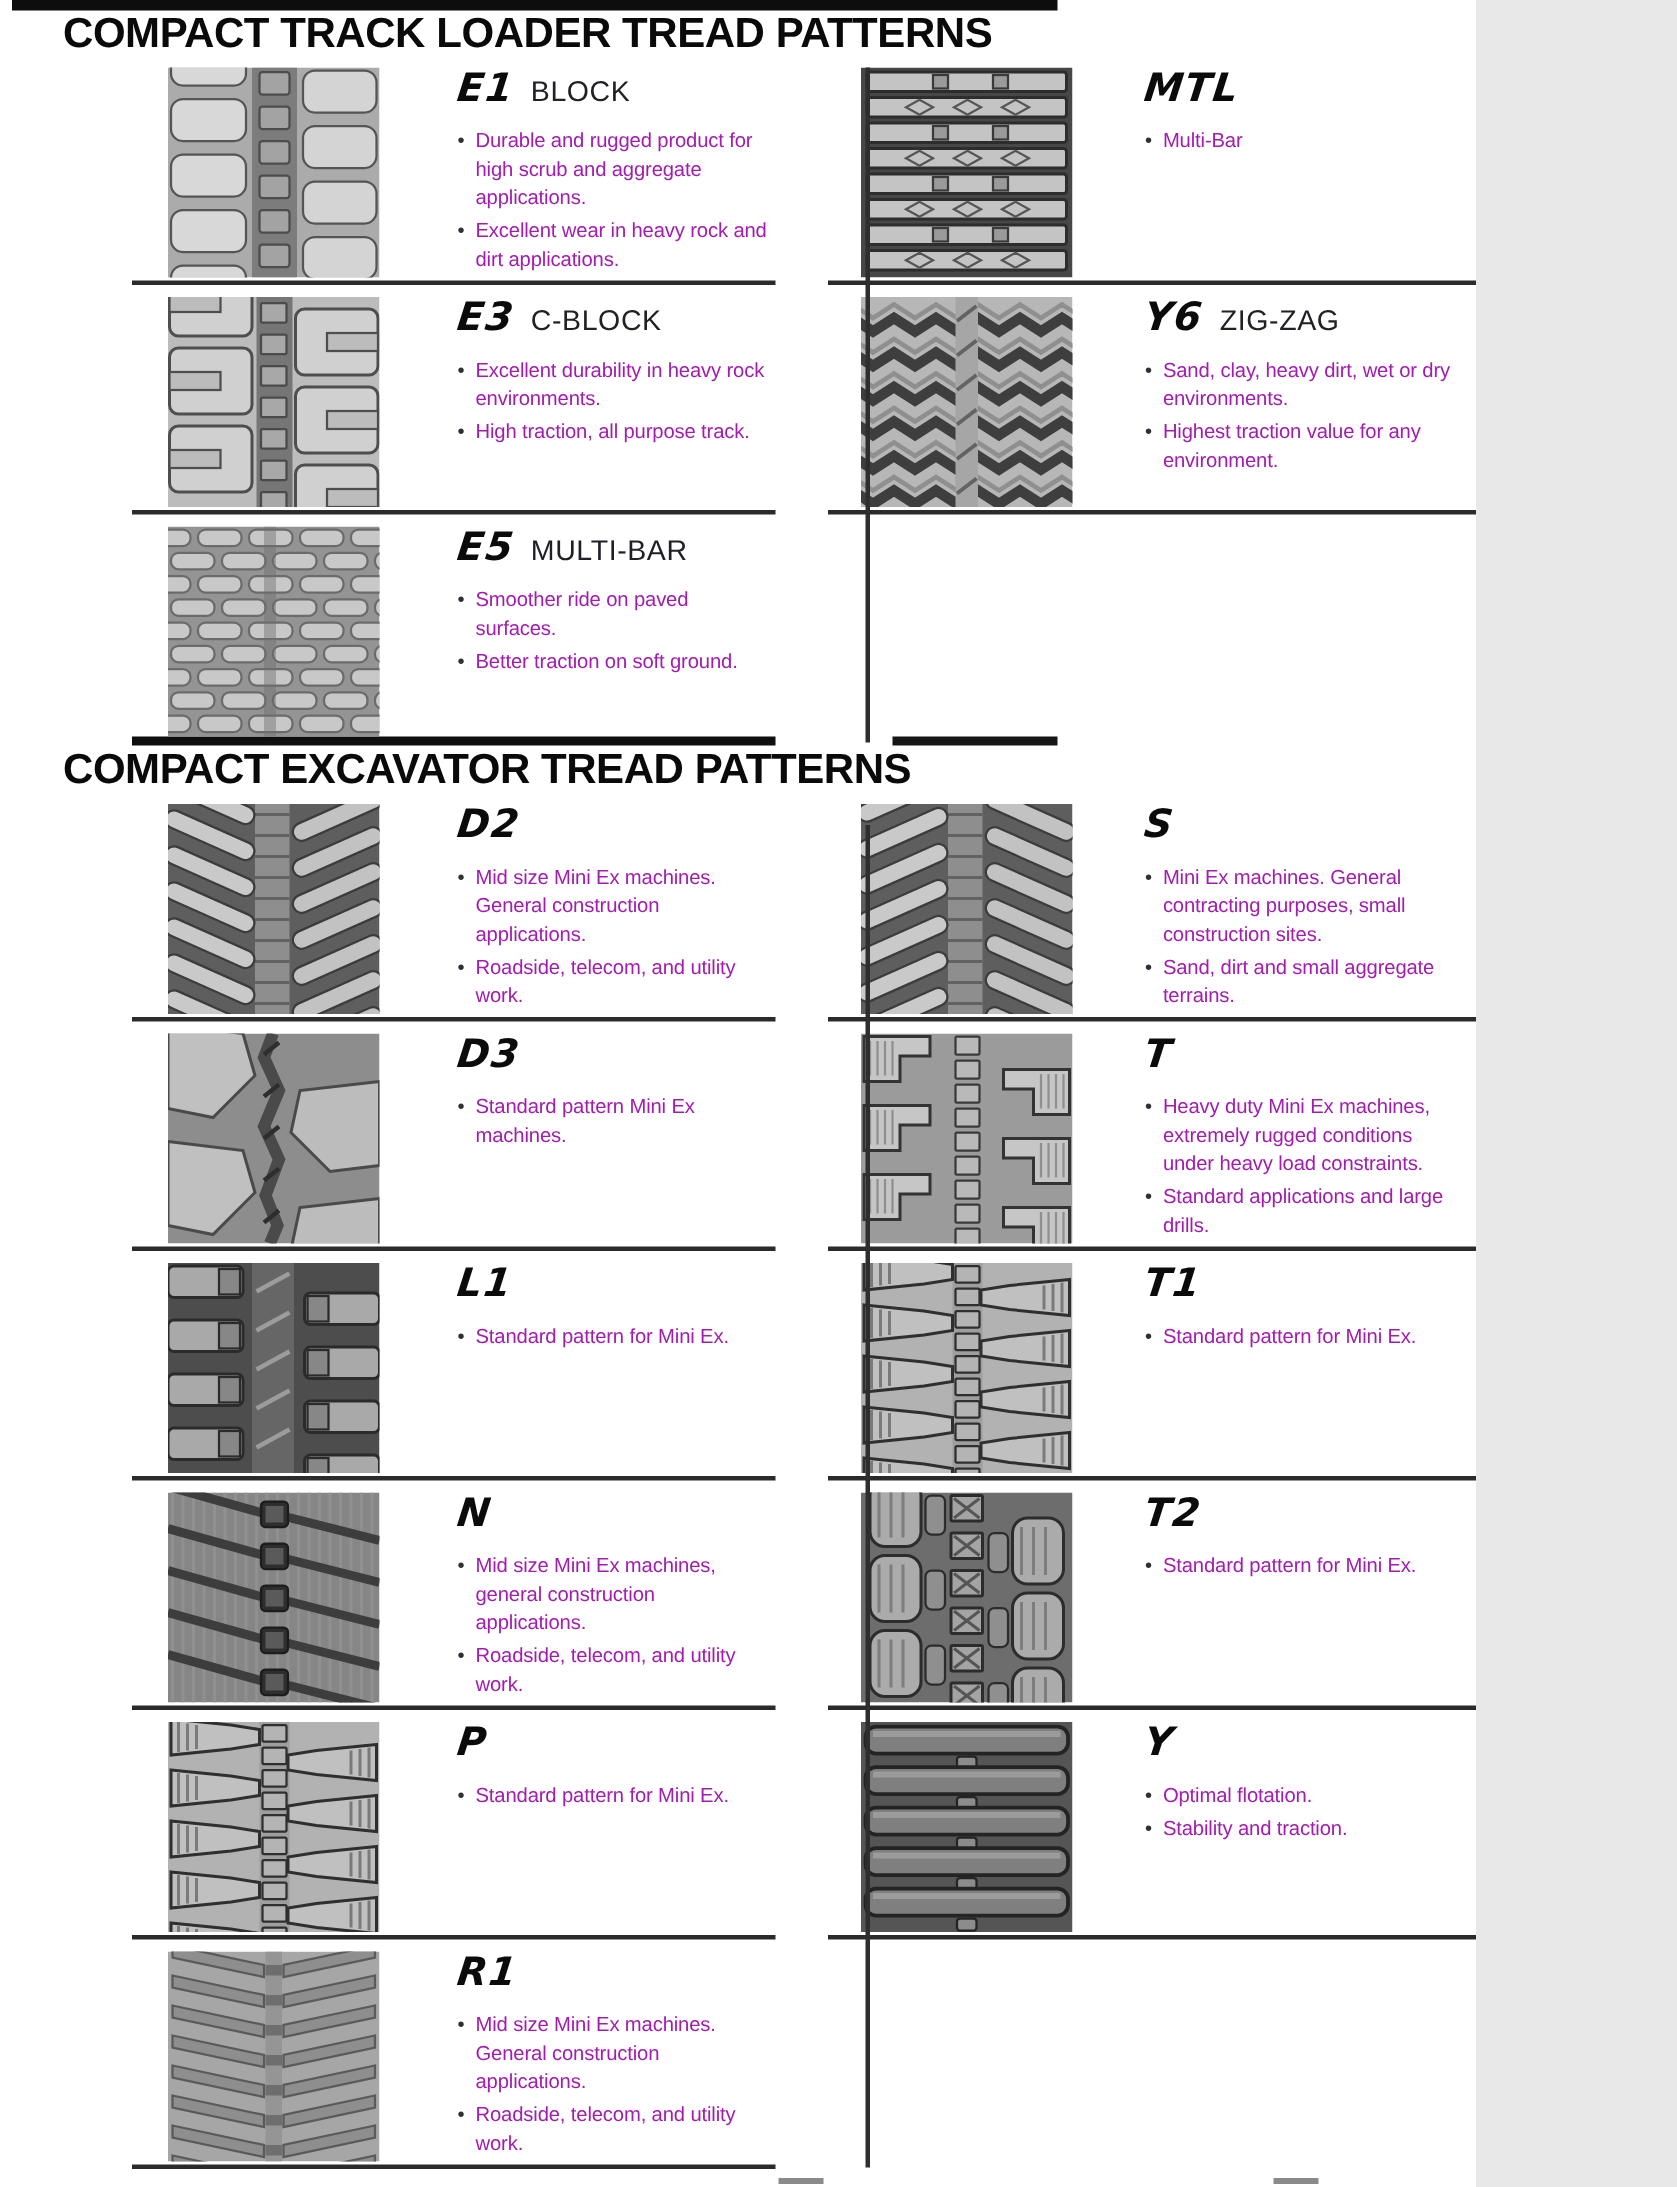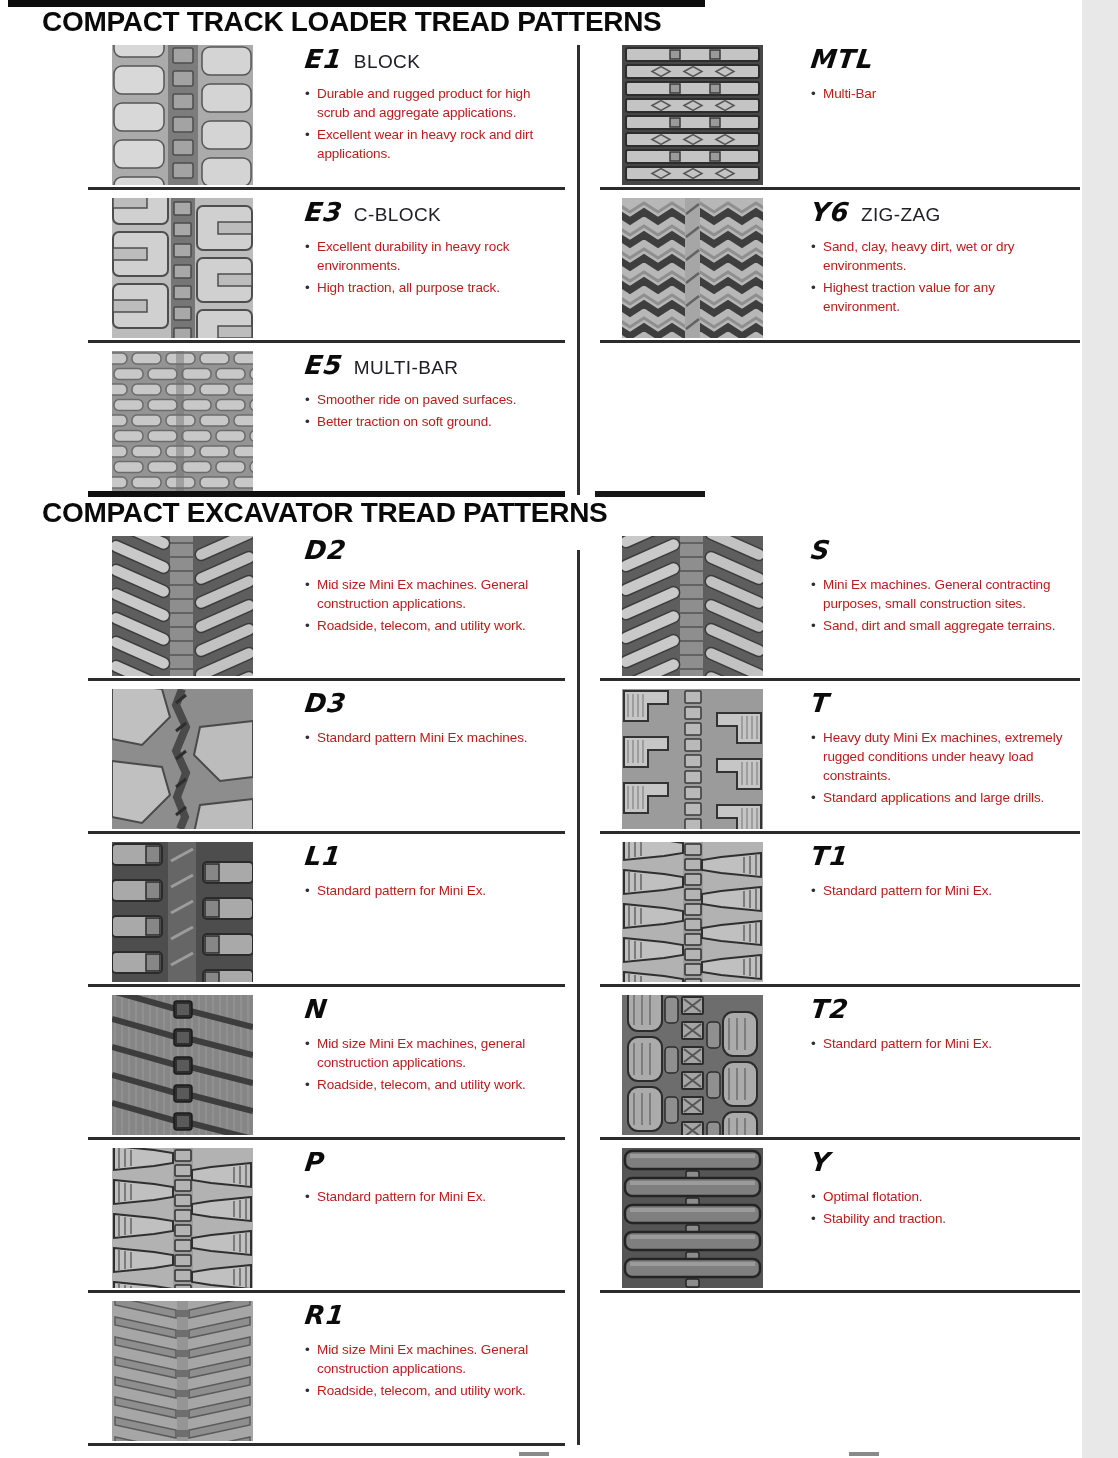--- a/index.html
+++ b/index.html
@@ -1,17 +1,17 @@
 <!DOCTYPE html>
 <html><head>
 <meta charset="utf-8">
 <style>
   html,body{margin:0;padding:0;background:#e8e8e8;}
   .page{
-    position:relative; width:1082px; height:1458px; background:#ffffff;
+    position:relative; width:984px; height:1458px; background:#ffffff;
     overflow:hidden; box-sizing:border-box; padding-top:6px;
     font-family:"Liberation Sans", sans-serif;
   }
   .rule{position:absolute;}
   .top-bar{left:8px; top:0; width:697px; height:7px; background:#0d0d0d;}
   .right-line{left:1100px; top:0; width:2px; height:1458px; background:#949494;}
   .vdiv{width:3px; background:#2e2e2e; left:577px;}
   .vdiv-1{top:45px; height:450px;}
   .vdiv-2{top:550px; height:895px;}
   .seg-right-end{left:595px; top:491px; width:110px; height:6px; background:#161616;}
@@ -41,21 +41,21 @@
     display:inline-block; transform:skewX(-7deg);
     font-family:"DejaVu Sans", sans-serif; font-style:italic; font-weight:bold;
     font-size:26px; color:#0b0b0c; letter-spacing:1px; line-height:1;
   }
   .pname{
     font-family:"Liberation Sans", sans-serif; font-weight:400; font-size:19px;
     color:#202027; letter-spacing:0.4px; line-height:1;
   }
   ul.bullets{
     list-style:none; margin:13px 0 0; padding:0;
-    font-size:13.5px; line-height:1.4; color:#b91c1c; letter-spacing:-0.1px;
+    font-size:13.5px; line-height:1.4; color:#a21caf; letter-spacing:-0.1px;
   }
   ul.bullets li{position:relative; padding-left:12px; margin-bottom:3px;}
   ul.bullets li::before{content:"\2022"; position:absolute; left:0; top:0; color:#2f2f38;}
 </style>
 </head>
 <body>
 
 <div class="page">
   <div class="rule top-bar"></div>
   <div class="rule right-line"></div>

